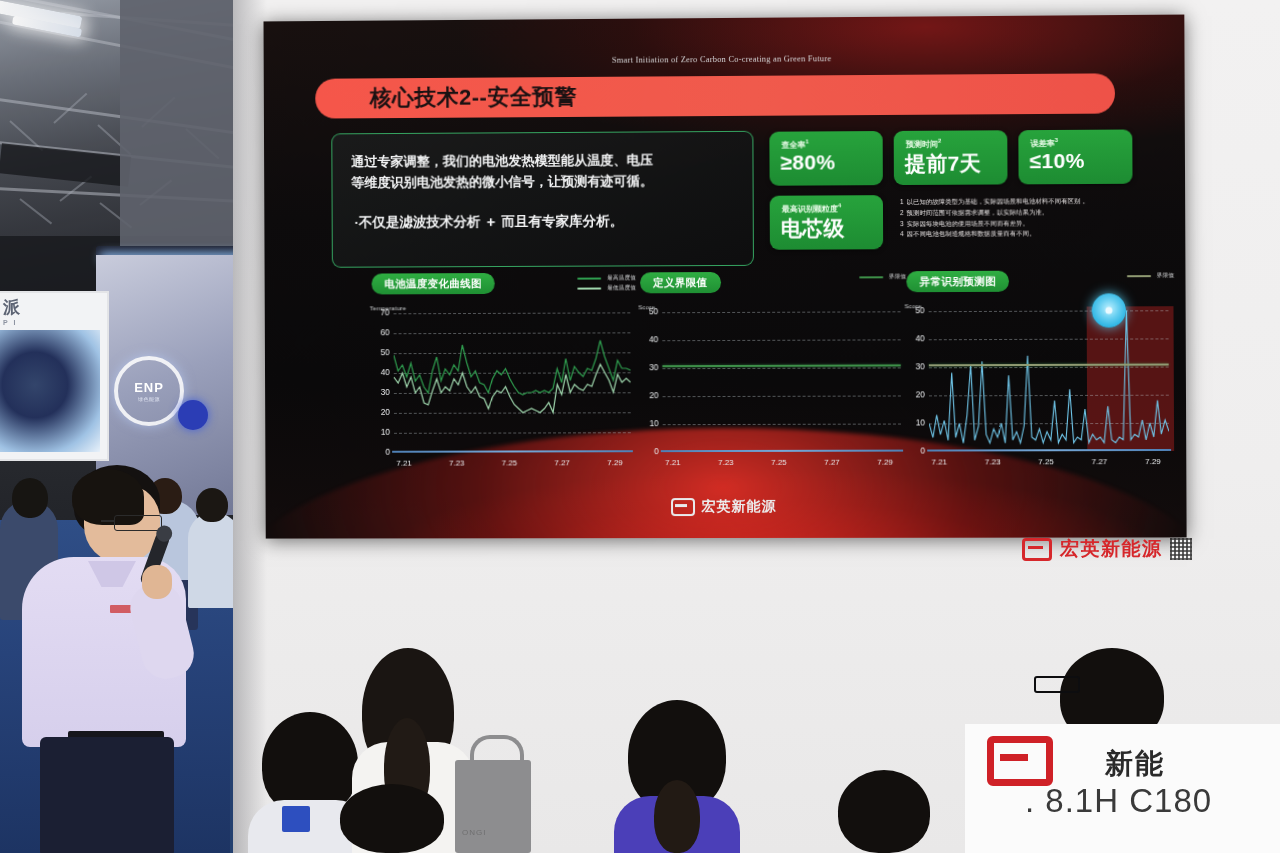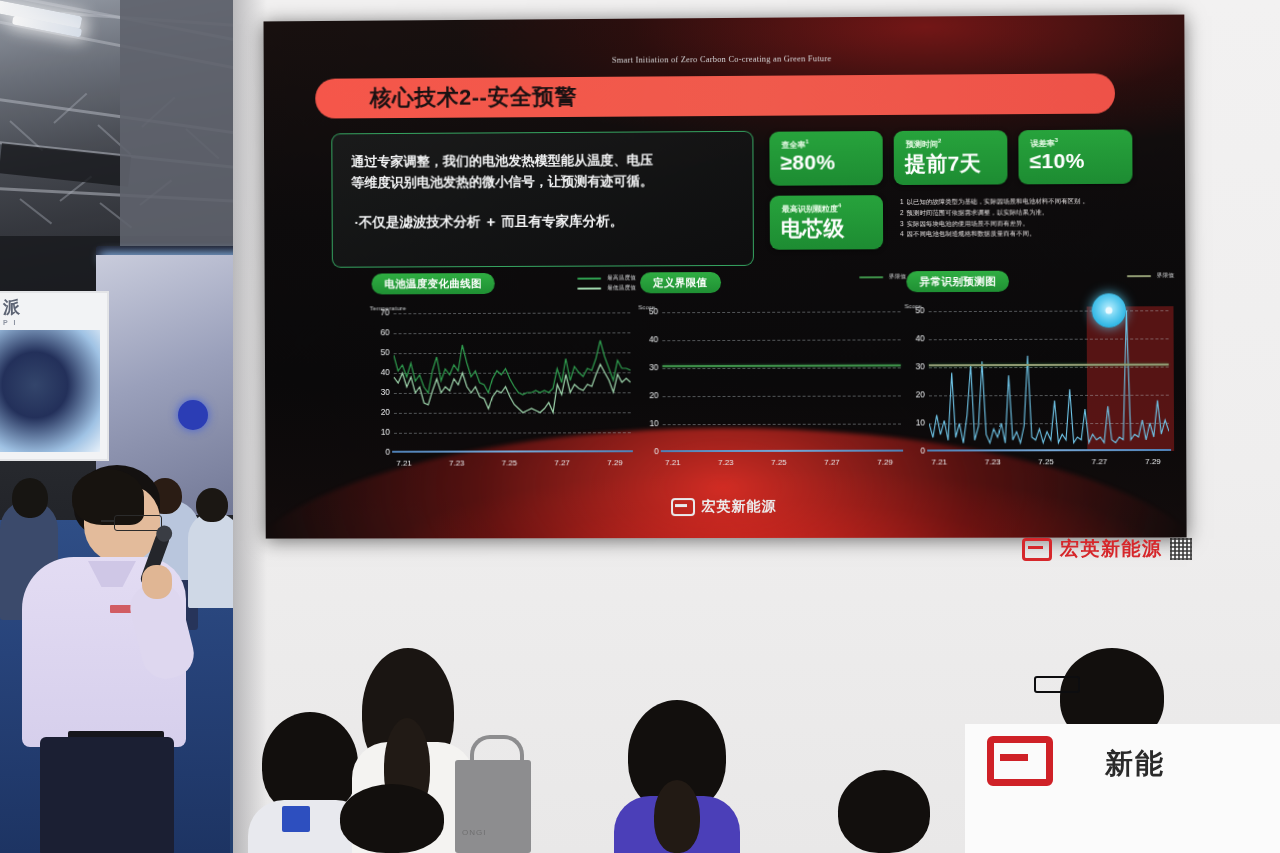--- a/index.html
+++ b/index.html
@@ -219,20 +219,24 @@
       <div class="ceil-dark" style="left:0;top:236px;width:360px;height:64px;"></div>
     </div>
     <div class="ceil-dark" style="left:120px;top:0px;width:150px;height:290px;background:#5f636d;opacity:.9;"></div>
     <div class="spot" style="left:122px;top:258px;"></div>
     <div class="spot" style="left:166px;top:258px;"></div>
     <div class="hall-right"></div>
   </div>
 
   <div class="booth-top"></div>
   <div class="booth"></div>
+  <div class="enp-ring">
+    <div class="enp-text">ENP</div>
+    <div class="enp-sub">绿色能源</div>
+  </div>
   <div class="enp-dot"></div>
 
   <div class="lpanel"></div>
   <div class="lpanel-txt">
     <span>派</span>
     <small>P I</small>
   </div>
   <div class="lpanel-img"></div>
 
   <div class="floor"></div>
@@ -447,20 +451,21 @@
   <div class="aud">
     <div class="h" style="left:1060px;top:648px;width:104px;height:96px;"></div>
     <div class="s" style="left:986px;top:736px;width:256px;height:117px;background:#1e2230;border-radius:70px 70px 0 0;"></div>
     <div style="position:absolute;left:1034px;top:676px;width:42px;height:13px;border:2px solid #0d0d0f;border-radius:3px;"></div>
   </div>
 
   <div class="boothsign">
     <div class="sign-mark"></div>
   </div>
   <div class="sign-cn">新能</div>
+  <div class="sign-code">. 8.1H C180</div>
 
   <div class="person" id="presenter">
     <div class="hair pr-hair"></div>
     <div class="head pr-face"></div>
     <div class="hair pr-hair2"></div>
     <div class="pr-glass"></div>
     <div class="body pr-body"></div>
     <div class="pr-collar"></div>
     <div class="pr-badge"></div>
     <div class="pr-belt"></div>

